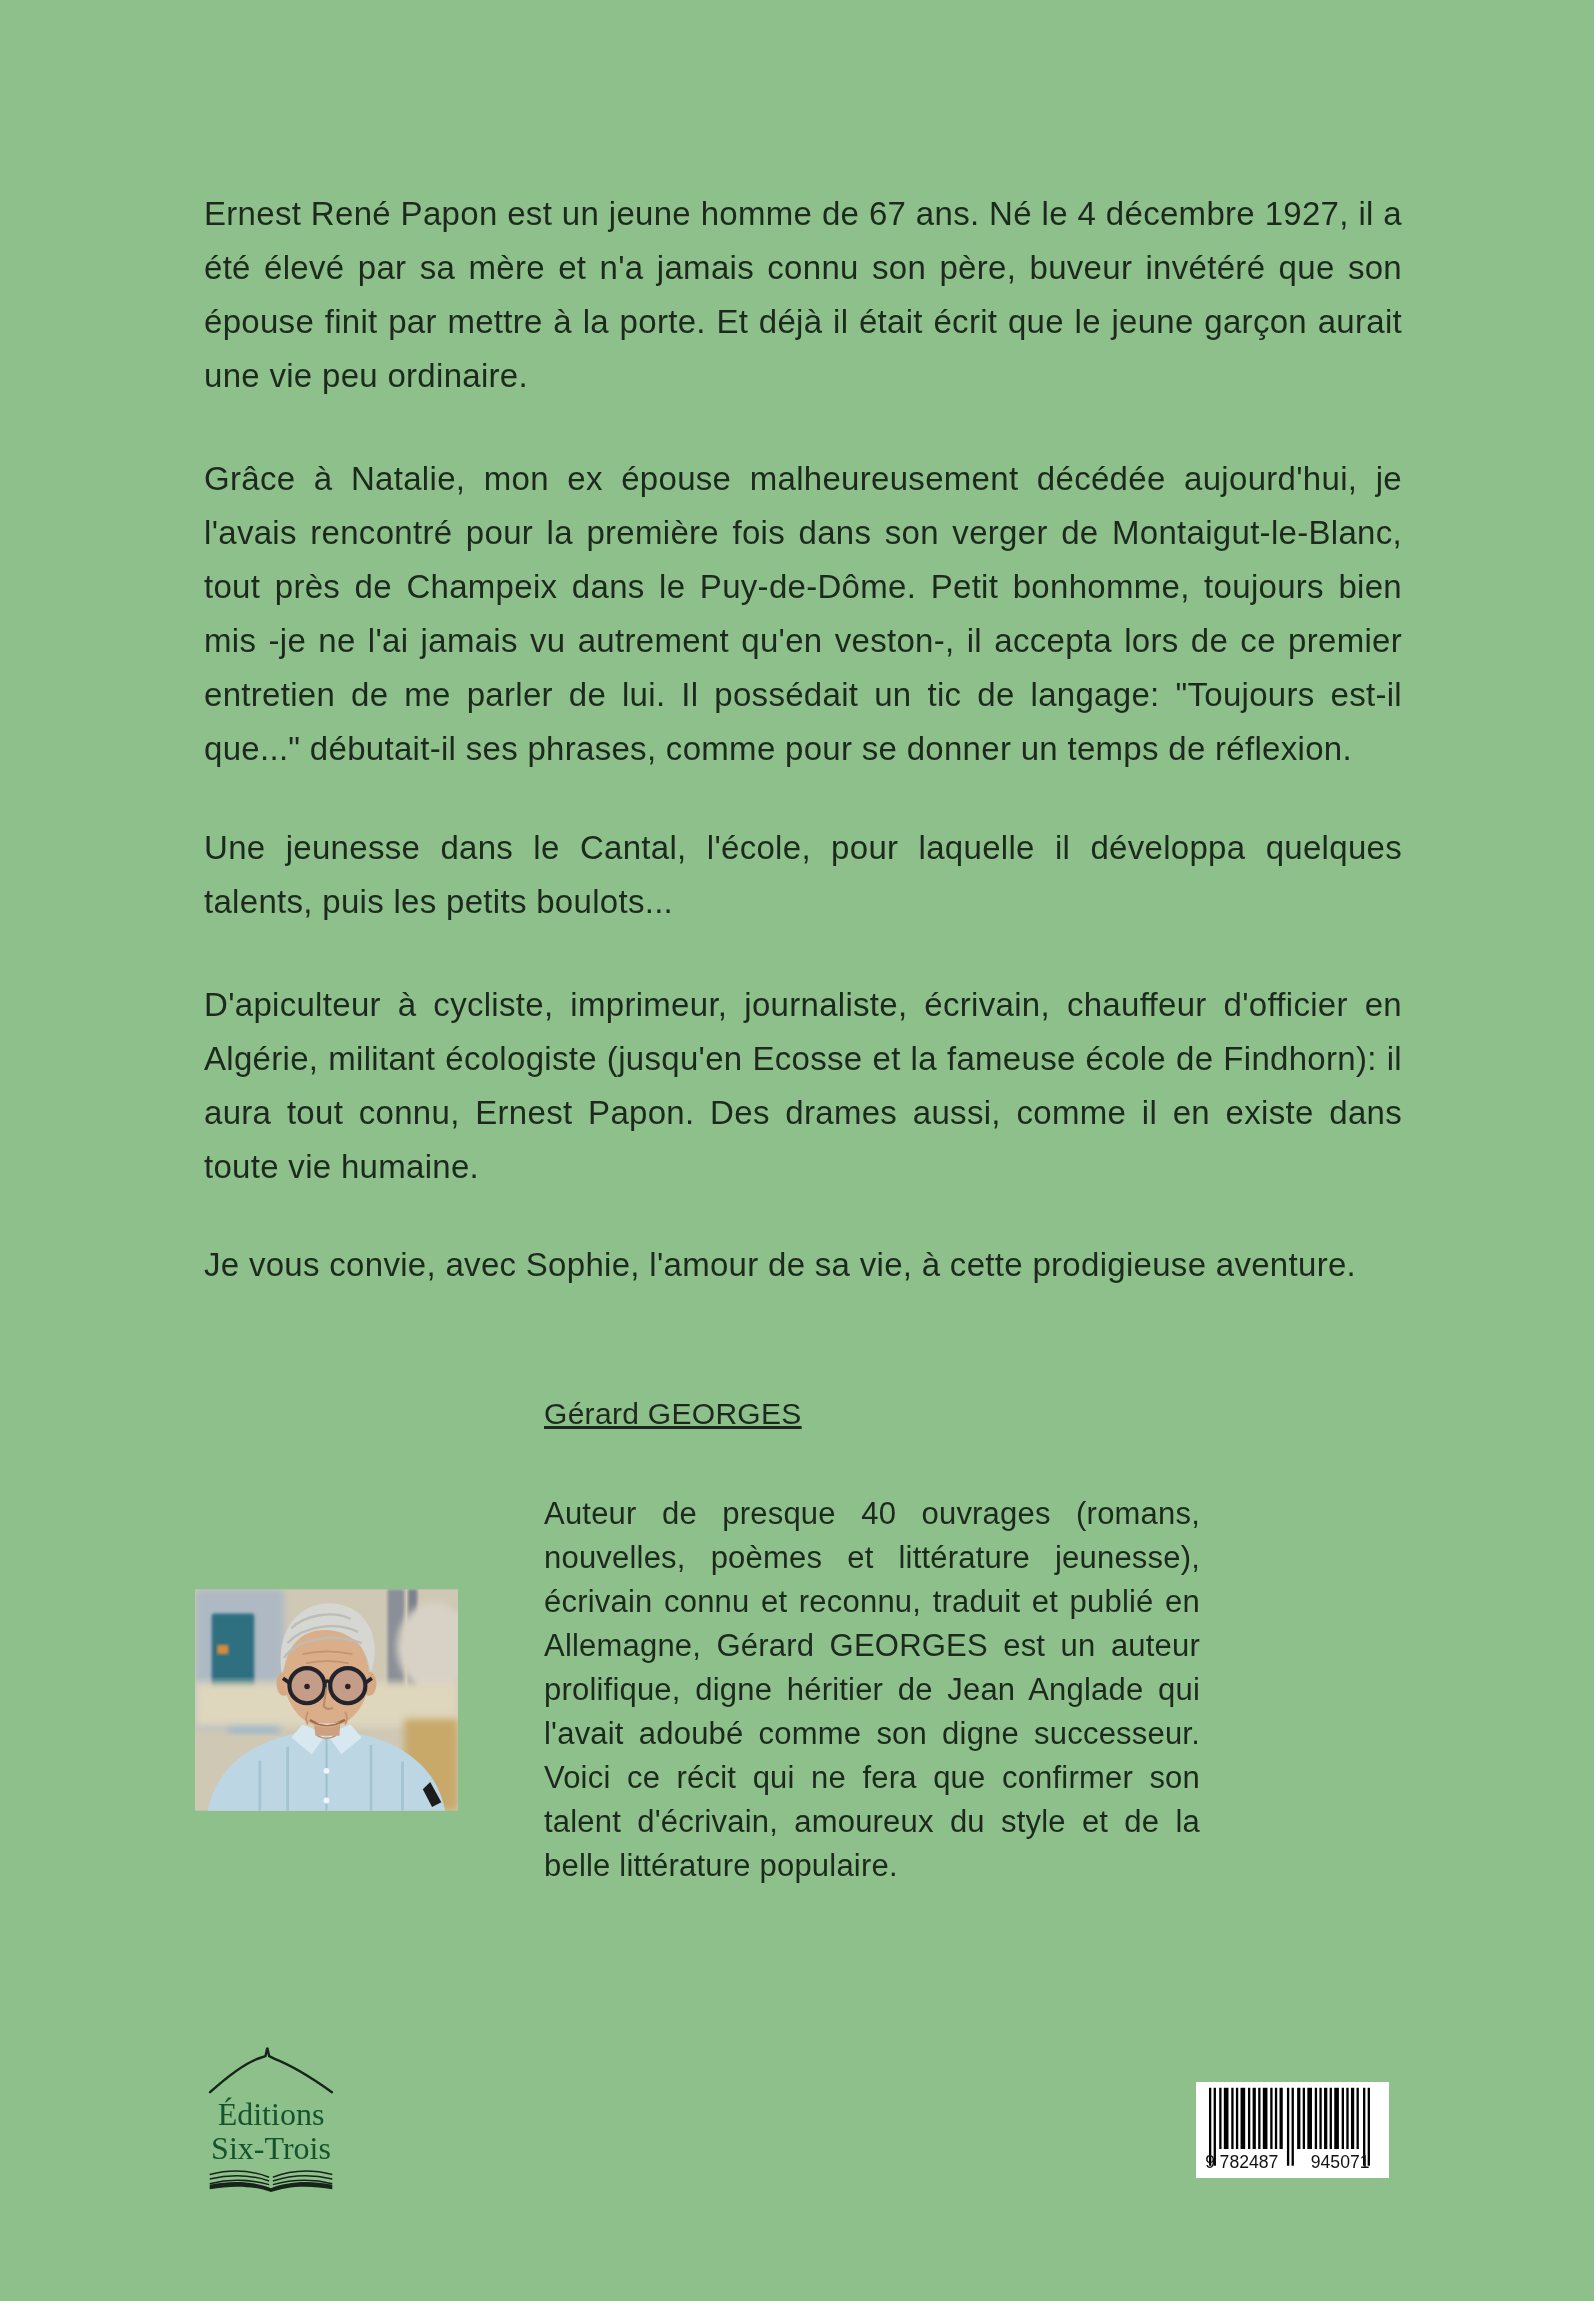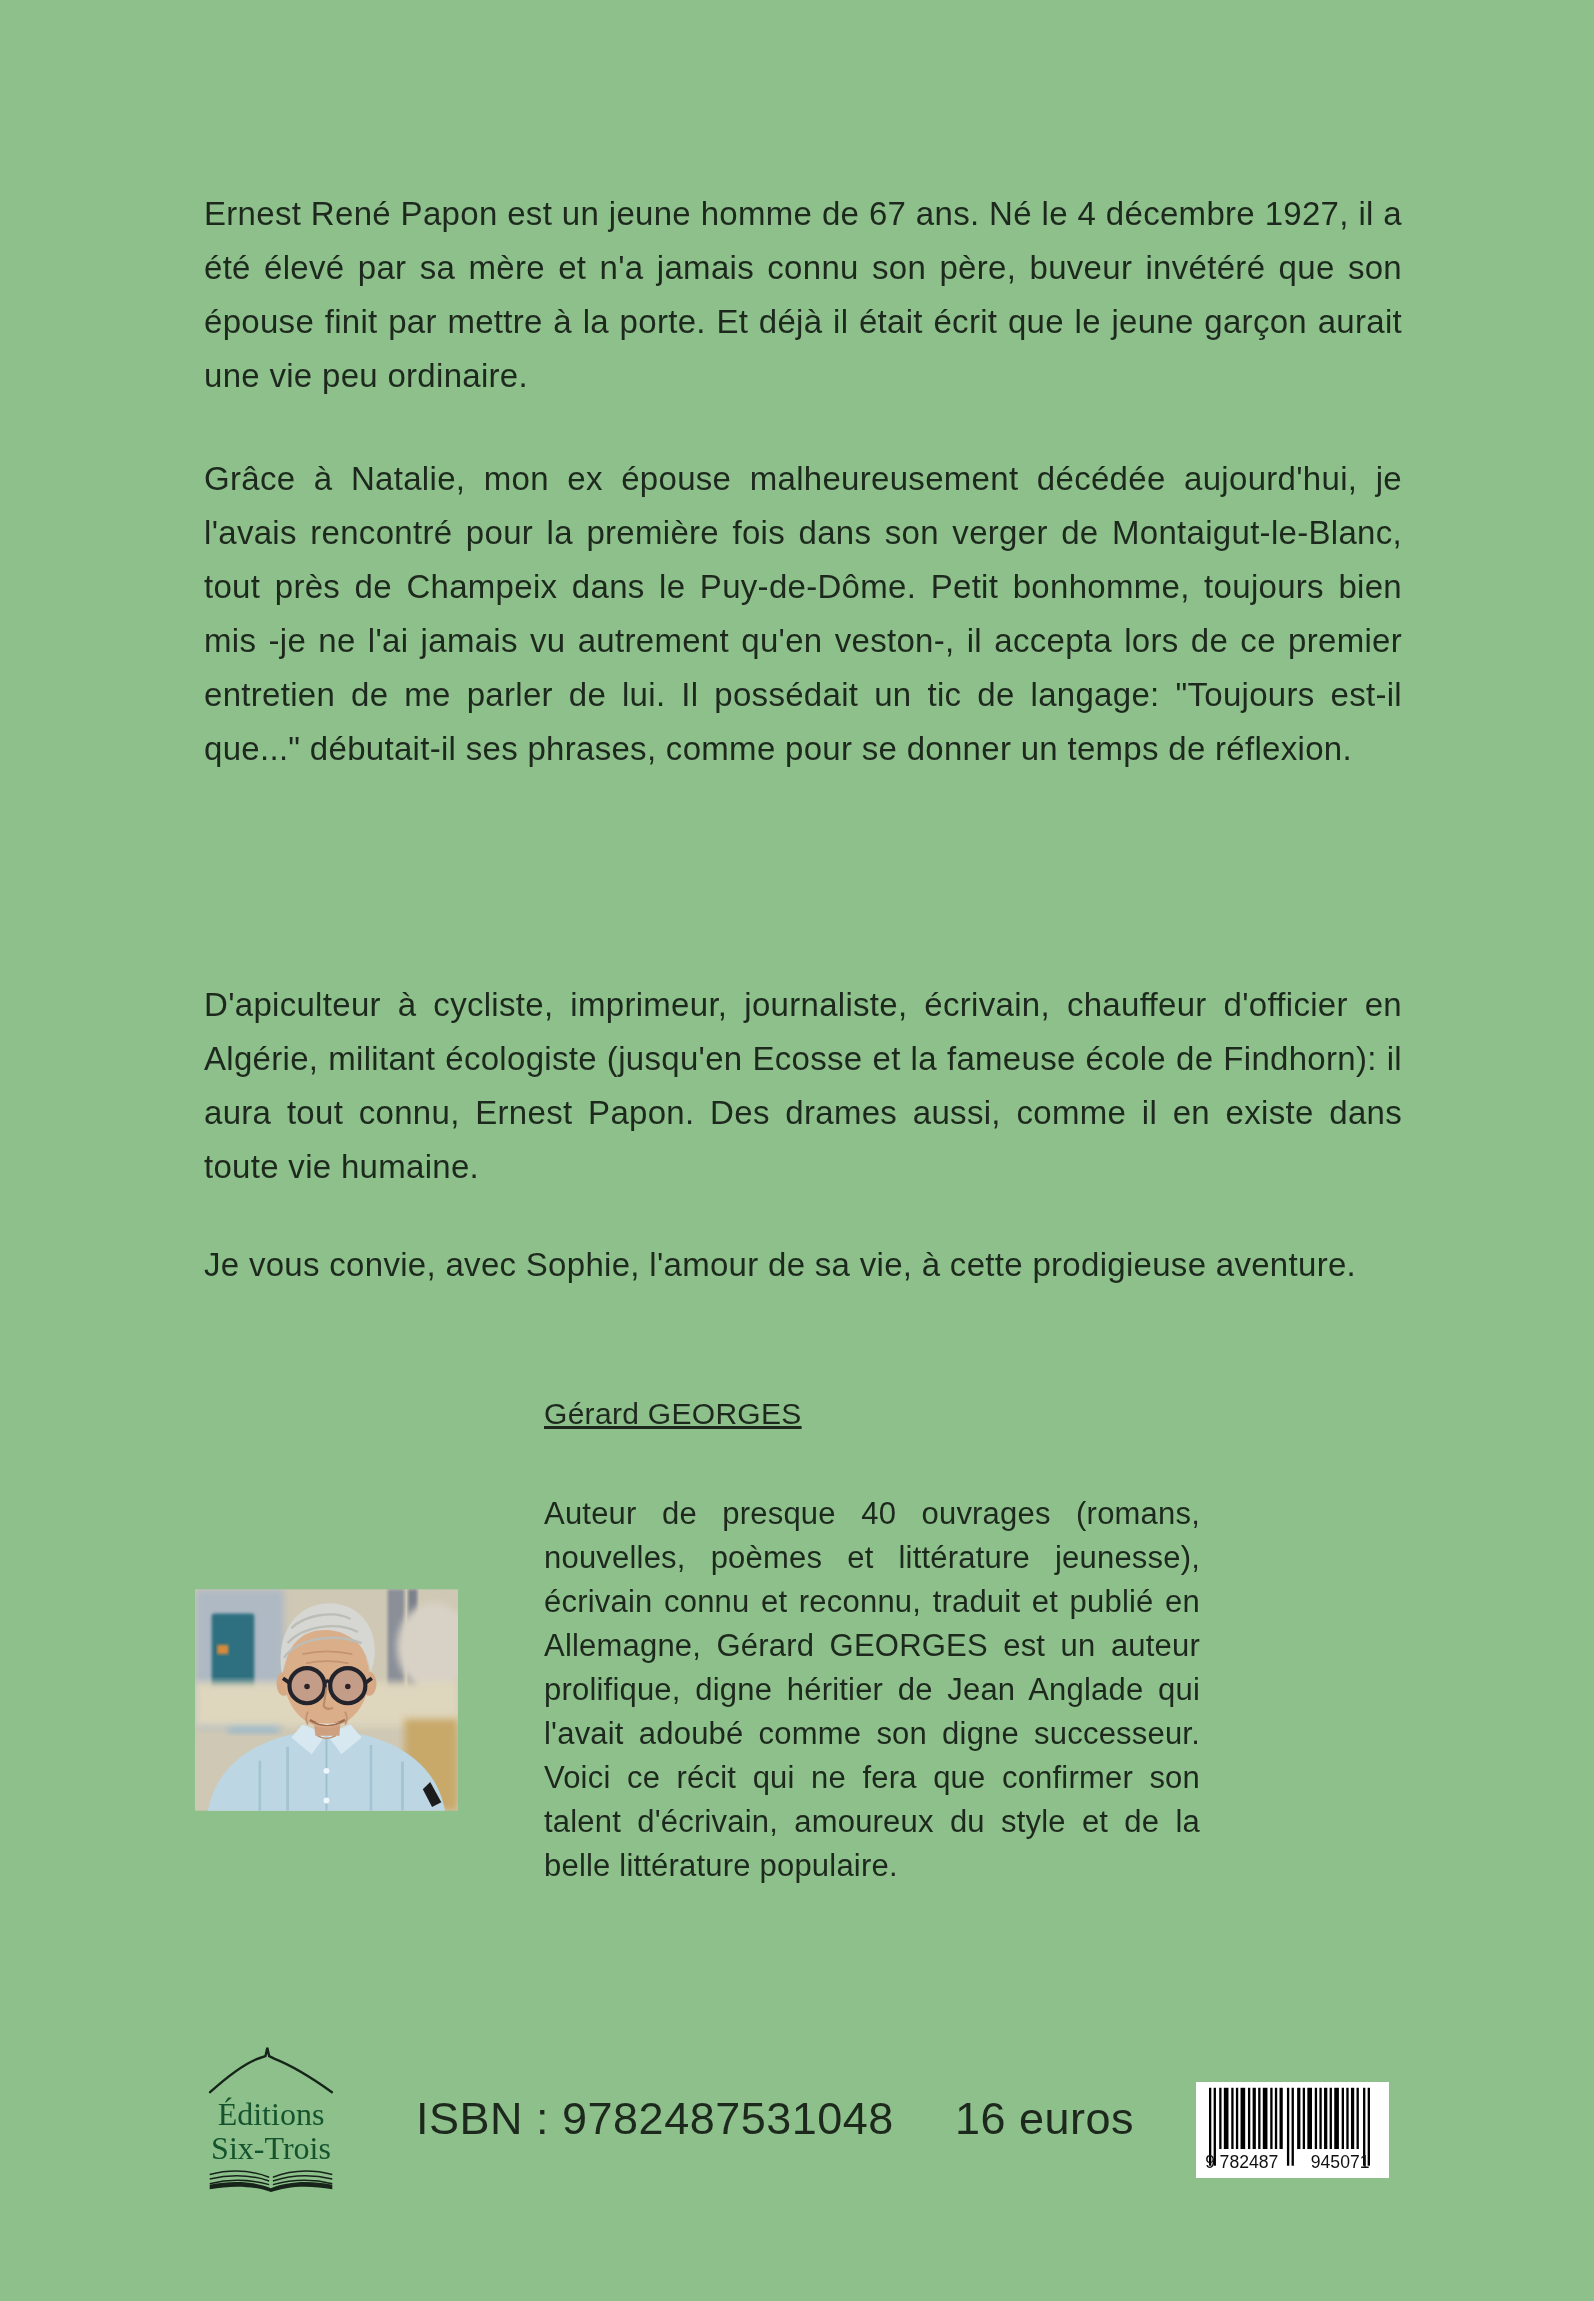--- a/index.html
+++ b/index.html
@@ -70,20 +70,21 @@
   .barcode-digits .d2 { width:85px; text-align:left; }
   .barcode-digits .d3 { width:83px; text-align:center; }
 </style>
 </head>
 <body>
 
 <div class="page">
 
   <div class="para" id="p1">Ernest René Papon est un jeune homme de 67 ans. Né le 4 décembre 1927, il a été élevé par sa mère et n'a jamais connu son père, buveur invétéré que son épouse finit par mettre à la porte. Et déjà il était écrit que le jeune garçon aurait une vie peu ordinaire.</div>
   <div class="para" id="p2">Grâce à Natalie, mon ex épouse malheureusement décédée aujourd'hui, je l'avais rencontré pour la première fois dans son verger de Montaigut-le-Blanc, tout près de Champeix dans le Puy-de-Dôme. Petit bonhomme, toujours bien mis -je ne l'ai jamais vu autrement qu'en veston-, il accepta lors de ce premier entretien de me parler de lui. Il possédait un tic de langage: "Toujours est-il que..." débutait-il ses phrases, comme pour se donner un temps de réflexion.</div>
+  <div class="para" id="p3">Une jeunesse dans le Cantal, l'école, pour laquelle il développa quelques talents, puis les petits boulots...</div>
   <div class="para" id="p5">Je vous convie, avec Sophie, l'amour de sa vie, à cette prodigieuse aventure.</div>
   <div class="para" id="p4">D'apiculteur à cycliste, imprimeur, journaliste, écrivain, chauffeur d'officier en Algérie, militant écologiste (jusqu'en Ecosse et la fameuse école de Findhorn): il aura tout connu, Ernest Papon. Des drames aussi, comme il en existe dans toute vie humaine.</div>
 
   <div class="author-name">Gérard GEORGES</div>
   <div class="author-bio">Auteur de presque 40 ouvrages (romans, nouvelles, poèmes et littérature jeunesse), écrivain connu et reconnu, traduit et publié en Allemagne, Gérard GEORGES est un auteur prolifique, digne héritier de Jean Anglade qui l'avait adoubé comme son digne successeur. Voici ce récit qui ne fera que confirmer son talent d'écrivain, amoureux du style et de la belle littérature populaire.</div>
 
   <div class="author-photo">
     <svg width="263" height="222" viewBox="0 0 284 239">
       <defs>
         <filter id="blur2">
@@ -153,24 +154,20 @@
     </svg>
     <div class="logo-text">Éditions</div>
     <div class="logo-text">Six-Trois</div>
     <svg width="134" height="26" viewBox="0 0 144 28" style="margin-top:1.9px;">
       <path d="M6,8 C30,2 52,4 70,11 M6,13 C30,7 52,9 70,15 M6,18 C30,12 52,14 70,19" stroke="#17241a" stroke-width="1.6" fill="none"></path>
       <path d="M138,8 C114,2 92,4 74,11 M138,13 C114,7 92,9 74,15 M138,18 C114,12 92,14 74,19" stroke="#17241a" stroke-width="1.6" fill="none"></path>
       <path d="M6,19 C32,14 56,16 72,23 C88,16 112,14 138,19 L138,24 C112,19 88,21 72,27 C56,21 32,19 6,24 Z" fill="#17241a"></path>
     </svg>
   </div>
 
-  <div class="footer-row">
-    <span>ISBN : 9782487531048</span>
-    <span>16 euros</span>
-  </div>
 
   <div class="barcode">
     <svg width="193" height="96" viewBox="0 0 208 103">
       <g fill="#000000">
 
         <rect x="14" y="6" width="2.5" height="84"></rect>
           <rect x="19" y="6" width="2.5" height="84"></rect>
 
         <rect x="25" y="6" width="2.5" height="66"></rect>
           <rect x="30" y="6" width="5" height="66"></rect>

